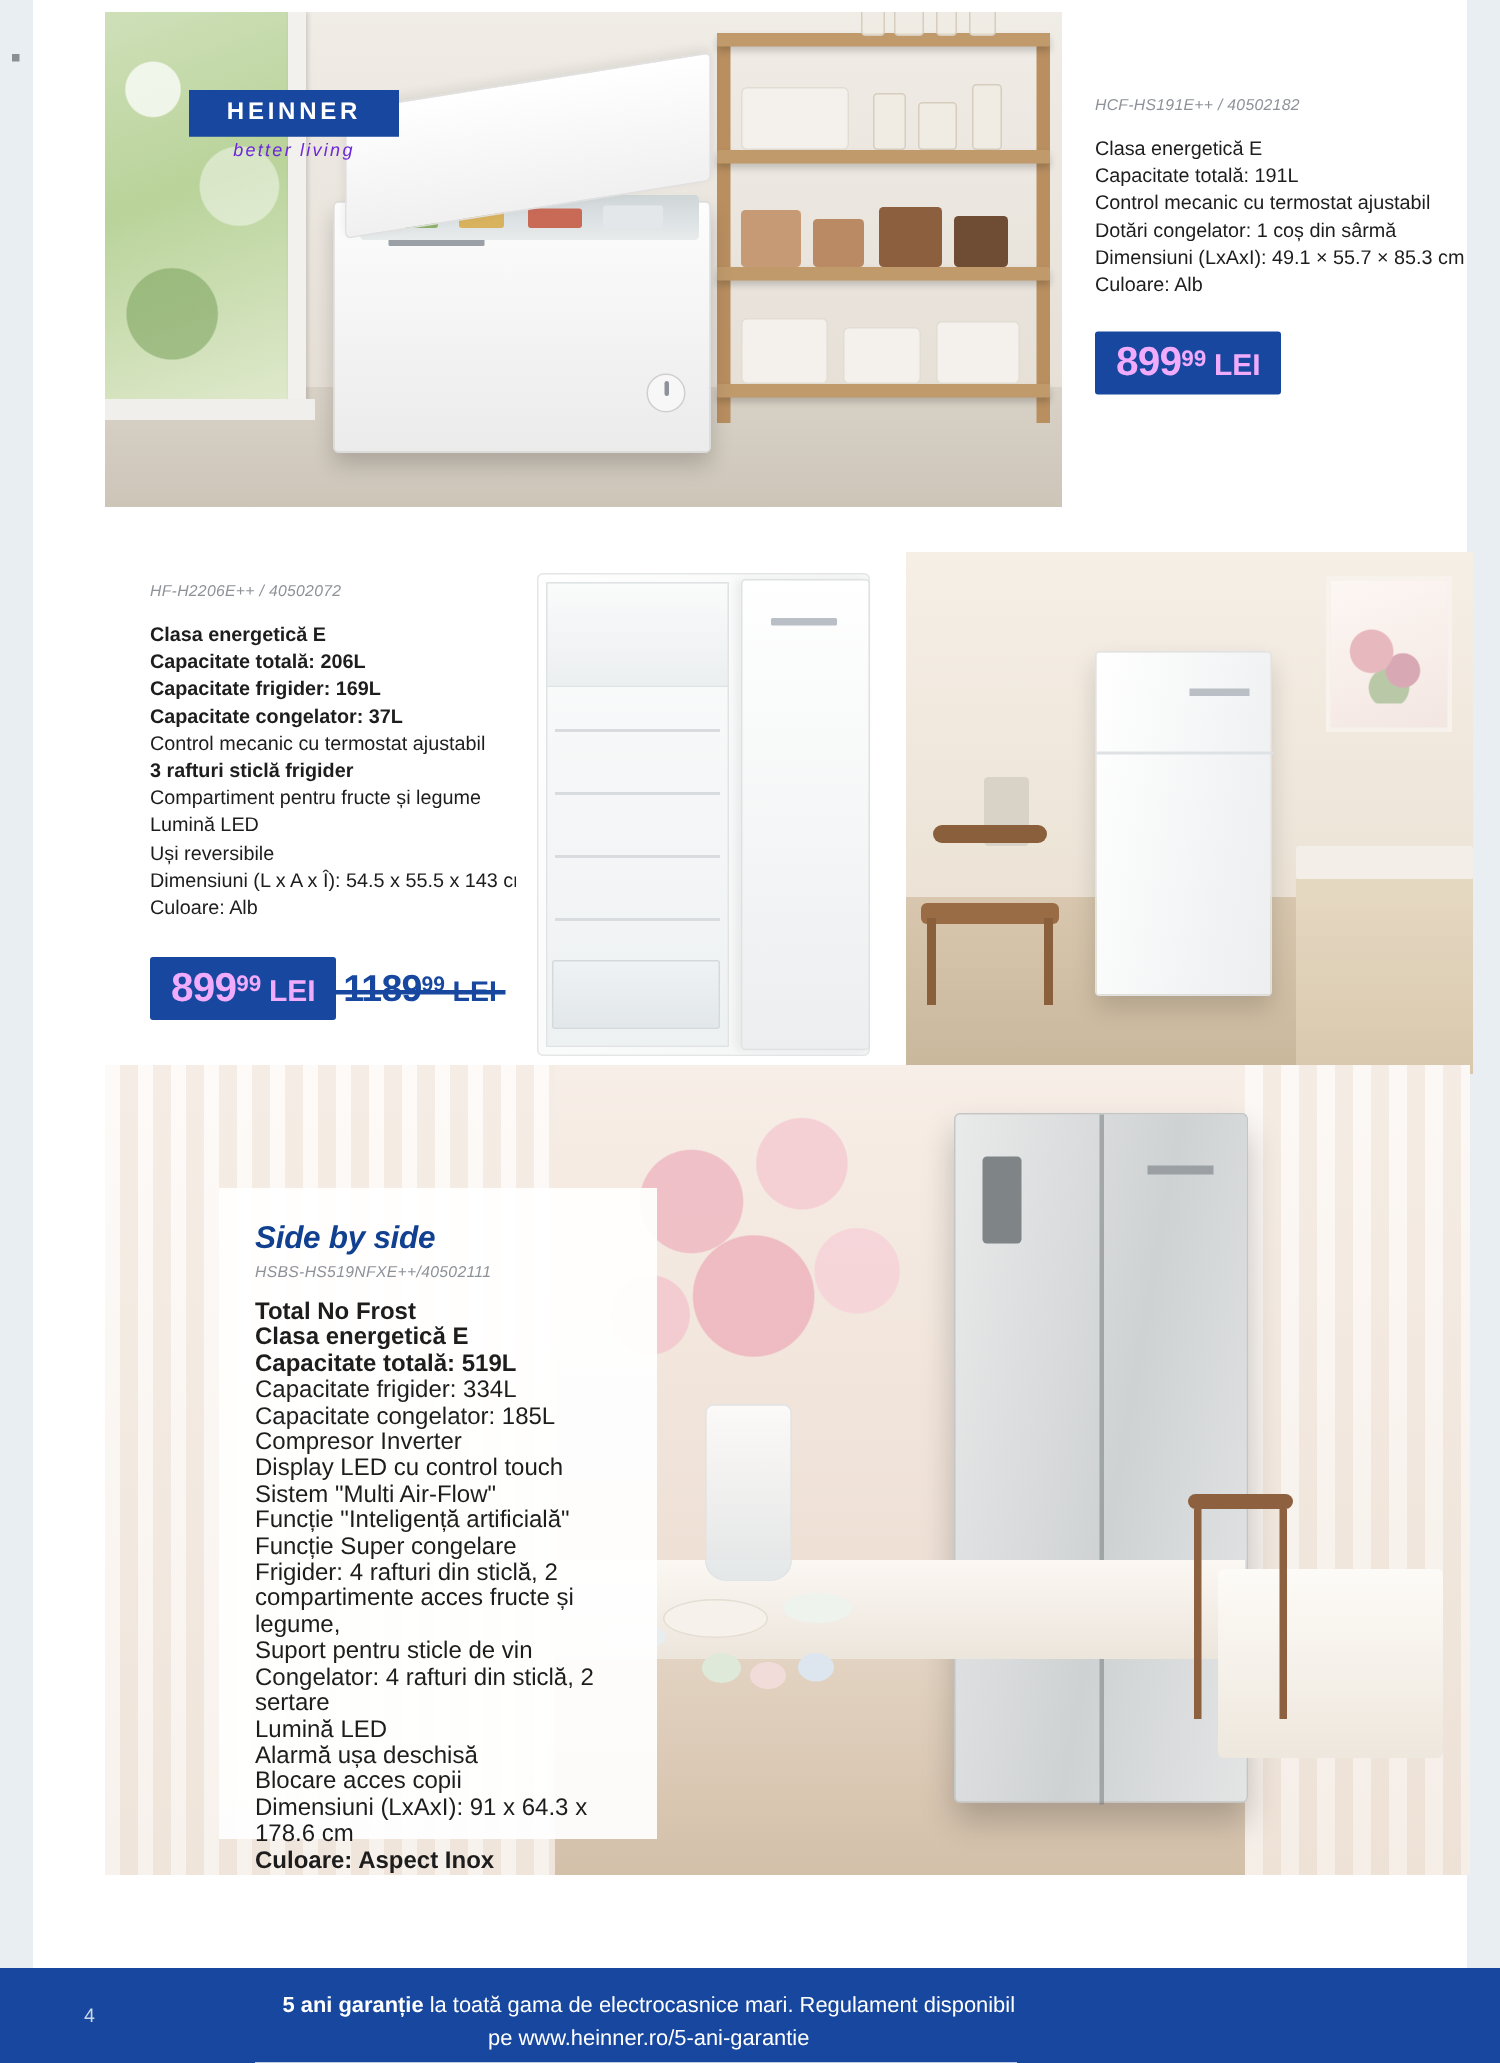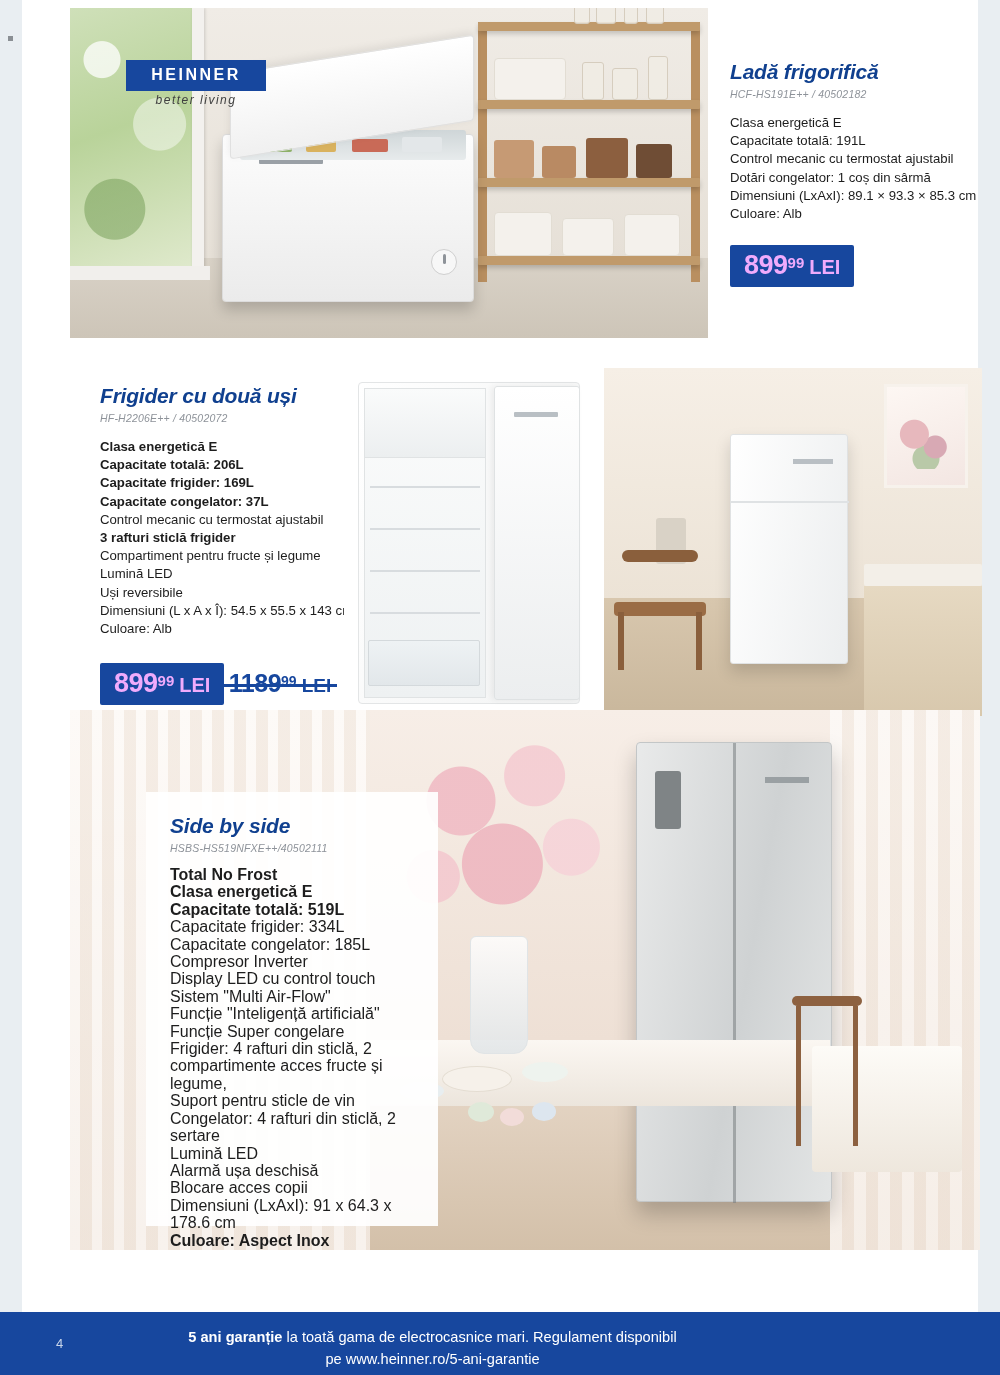--- a/index.html
+++ b/index.html
@@ -145,21 +145,21 @@
   
   .logo {
     position:absolute; left:82px; top:56px; width:140px;
   }
   .logo-box{
     background:#17479e; color:#fff; font-weight:bold; letter-spacing:2.5px;
     font-size:16px; padding:4px 8px 5px 8px; text-align:center;
     border:2px solid #17479e;
   }
   .logo-sub{
-    color:#404040; font-size:12px; letter-spacing:1.5px; text-align:center;
+    color:#6d28d9; font-size:12px; letter-spacing:1.5px; text-align:center;
     margin-top:2px; font-style:italic;
   }
   .b1-text{ position:absolute; left:686px; top:56px; width:250px; }
   .b1-text .specs{ margin-top:14px; }
   .b1-price{ margin-top:22px; }
 
   
   .block2{ position:absolute; left:22px; top:366px; width:956px; height:352px; }
   .b2-text{ position:absolute; left:56px; top:18px; width:300px; }
   .b2-text .specs{ margin-top:14px; }
@@ -420,40 +420,38 @@
       </div>
       <div class="b1-lid"></div>
     </div>
 
     <div class="logo">
       <div class="logo-box">HEINNER</div>
       <div class="logo-sub">better living</div>
     </div>
 
     <div class="b1-text">
-      <div class="prod-title">Ladă frigorifică</div>
       <div class="prod-code">HCF-HS191E++ / 40502182</div>
       <div class="specs">
         <div class="spec">Clasa energetică E</div>
         <div class="spec">Capacitate totală: 191L</div>
         <div class="spec">Control mecanic cu termostat ajustabil</div>
         <div class="spec">Dotări congelator: 1 coș din sârmă</div>
-        <div class="spec">Dimensiuni (LxAxI): 89.1 × 93.3 × 85.3 cm</div>
+        <div class="spec">Dimensiuni (LxAxI): 49.1 × 55.7 × 85.3 cm</div>
         <div class="spec">Culoare: Alb</div>
       </div>
       <div class="b1-price">
         <span class="price-box"><span class="price-main">899</span><span class="price-cents">99</span><span class="price-cur">LEI</span></span>
       </div>
     </div>
   </div>
 
   <div class="block2">
 
     <div class="b2-text">
-      <div class="prod-title">Frigider cu două uși</div>
       <div class="prod-code">HF-H2206E++ / 40502072</div>
       <div class="specs">
         <div class="spec b">Clasa energetică E</div>
         <div class="spec b">Capacitate totală: 206L</div>
         <div class="spec b">Capacitate frigider: 169L</div>
         <div class="spec b">Capacitate congelator: 37L</div>
         <div class="spec">Control mecanic cu termostat ajustabil</div>
         <div class="spec b">3 rafturi sticlă frigider</div>
         <div class="spec">Compartiment pentru fructe și legume</div>
         <div class="spec">Lumină LED</div>

